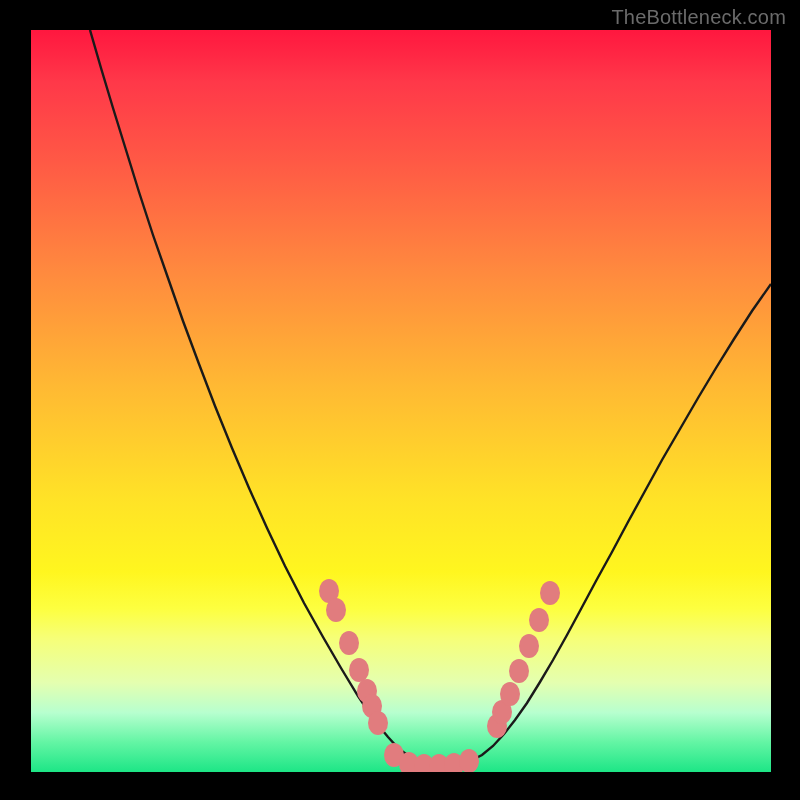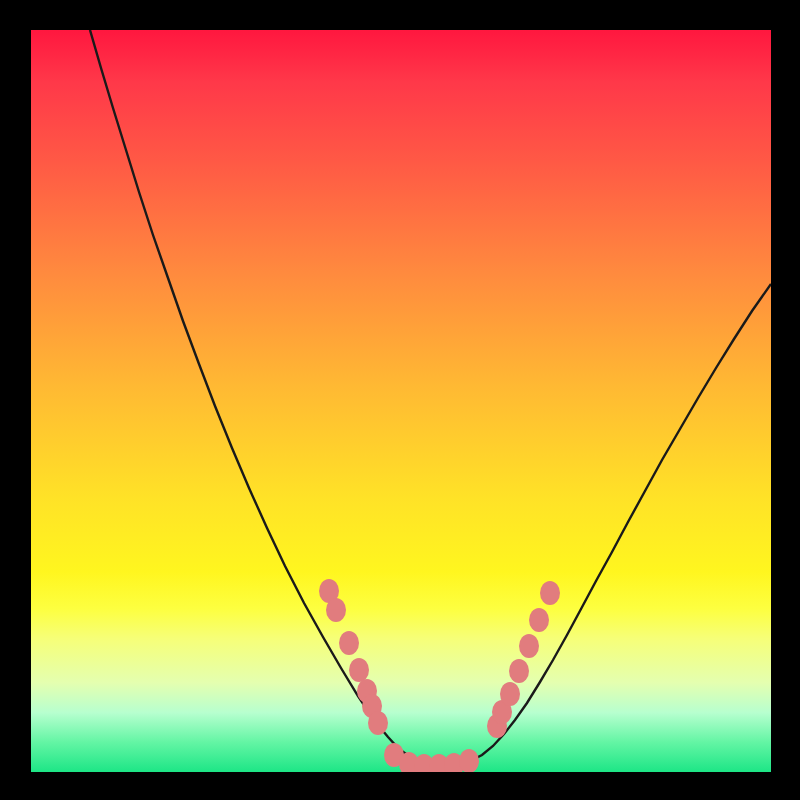--- a/index.html
+++ b/index.html
@@ -82,13 +82,14 @@
           <ellipse cx="466" cy="696" rx="10" ry="12" fill="#e17c7e"></ellipse>
           <ellipse cx="471" cy="682" rx="10" ry="12" fill="#e17c7e"></ellipse>
           <ellipse cx="479" cy="664" rx="10" ry="12" fill="#e17c7e"></ellipse>
           <ellipse cx="488" cy="641" rx="10" ry="12" fill="#e17c7e"></ellipse>
           <ellipse cx="498" cy="616" rx="10" ry="12" fill="#e17c7e"></ellipse>
           <ellipse cx="508" cy="590" rx="10" ry="12" fill="#e17c7e"></ellipse>
           <ellipse cx="519" cy="563" rx="10" ry="12" fill="#e17c7e"></ellipse>
         </g>
     </svg>
   </div>
+  <div class="watermark">TheBottleneck.com</div>
 </div>
 
 </body></html>

